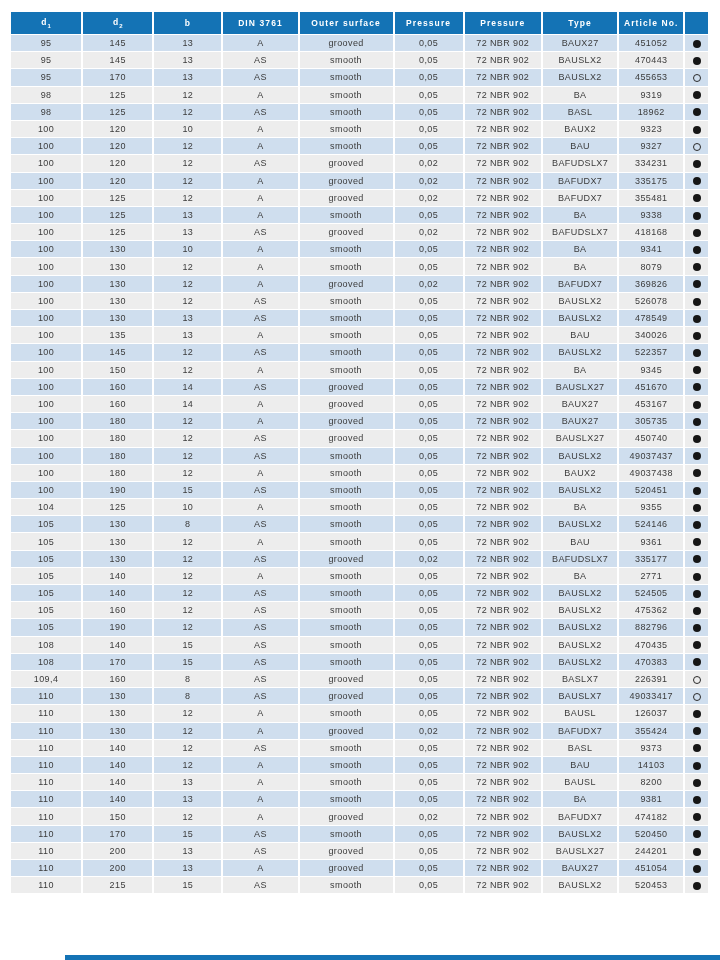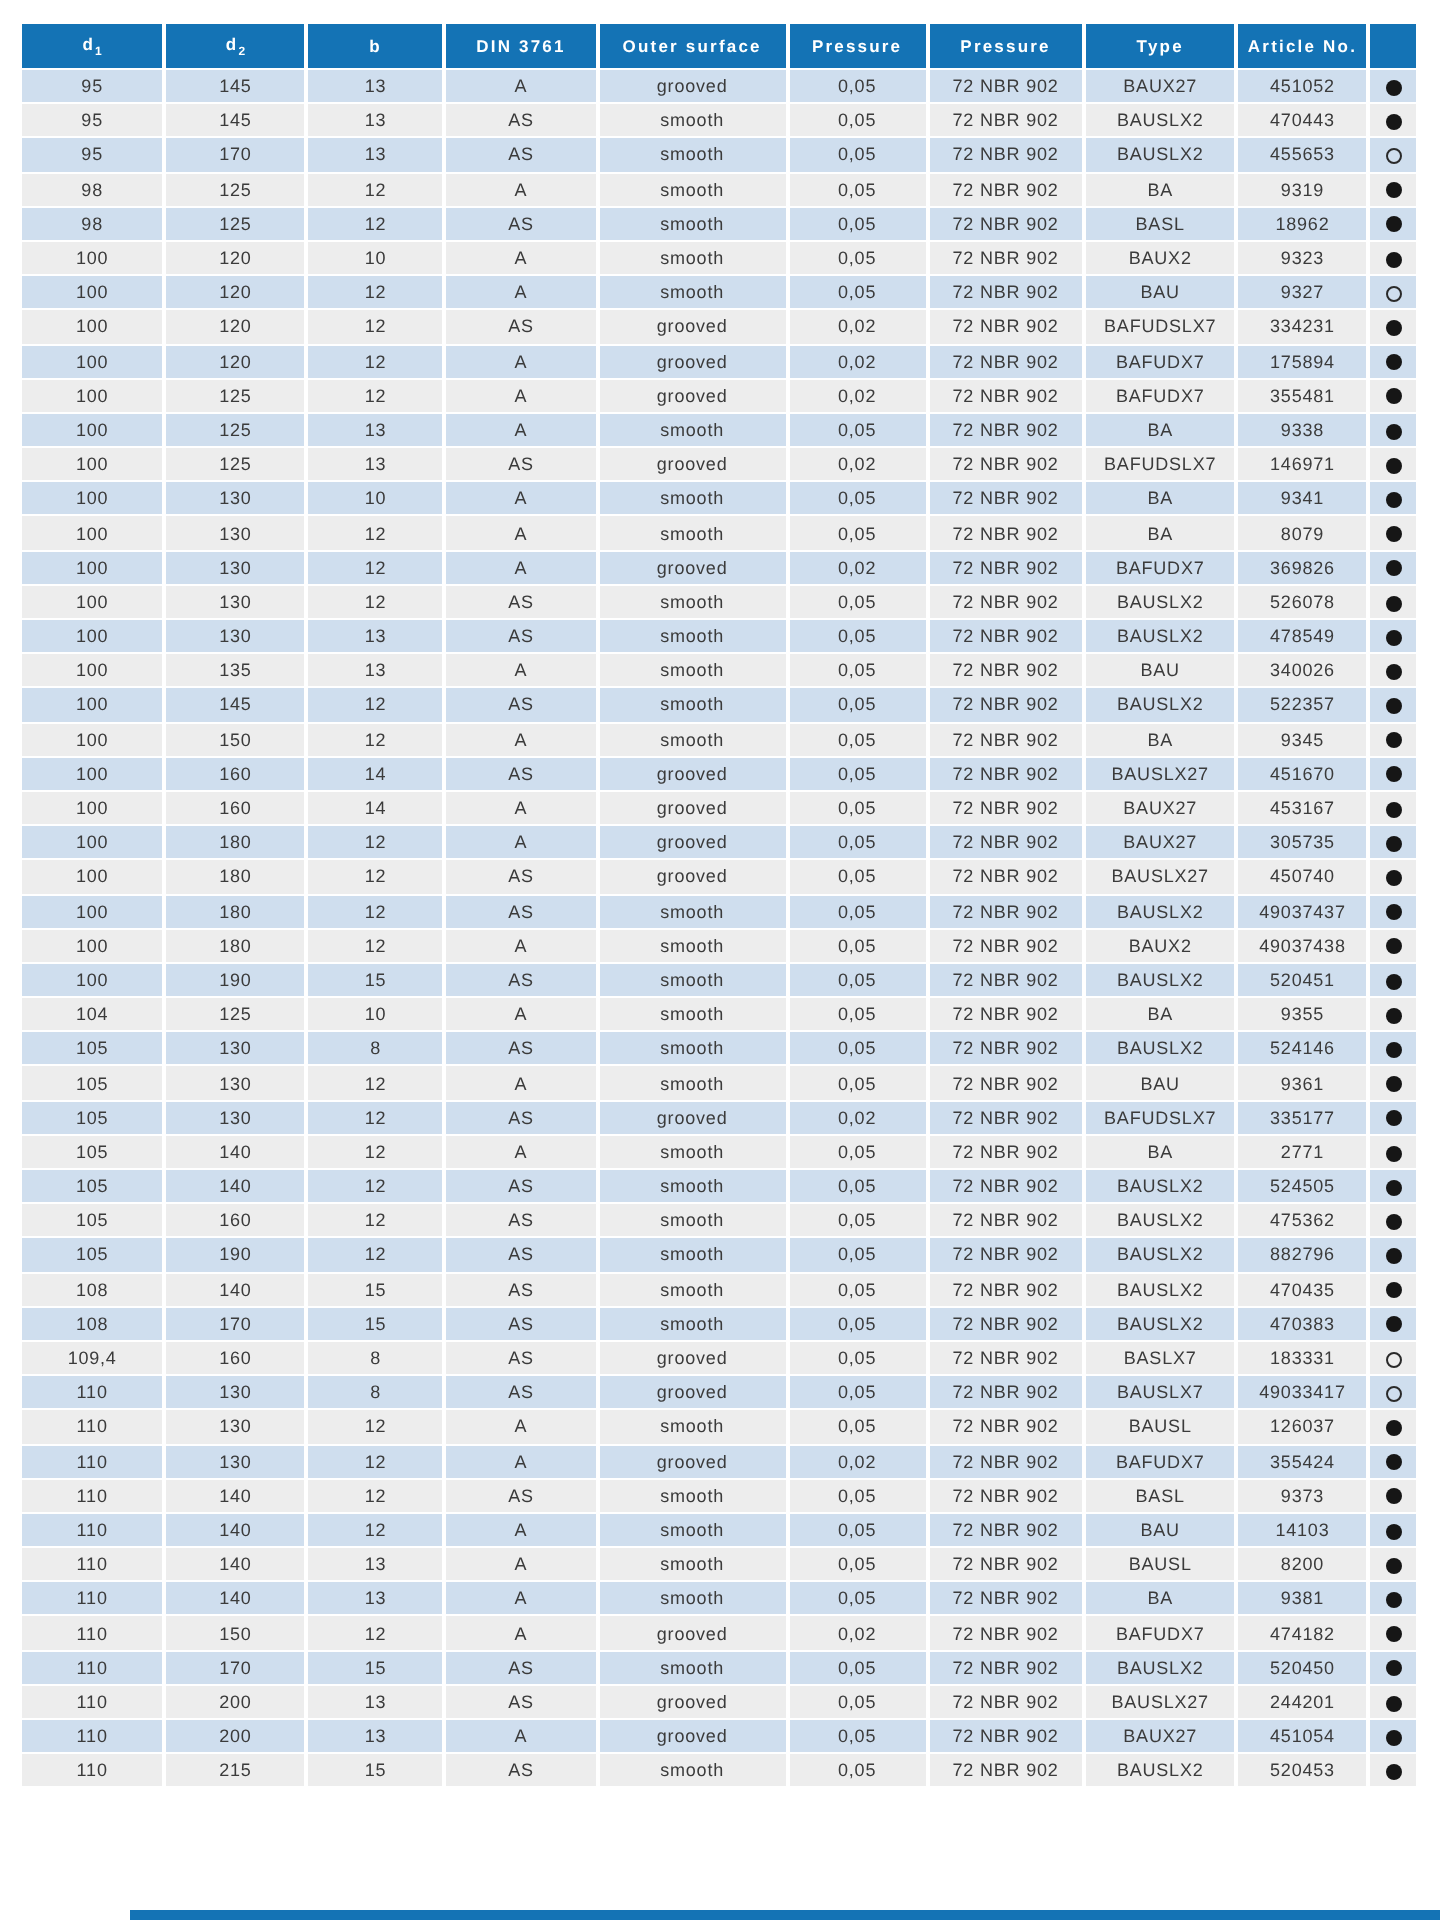--- a/index.html
+++ b/index.html
@@ -205,21 +205,21 @@
         </tr>
         <tr class="blue">
           <td>100</td>
           <td>120</td>
           <td>12</td>
           <td>A</td>
           <td>grooved</td>
           <td>0,02</td>
           <td>72 NBR 902</td>
           <td>BAFUDX7</td>
-          <td>175894</td>
+          <td>335175</td>
           <td><span class="dot filled"></span></td>
         </tr>
         <tr class="gray">
           <td>100</td>
           <td>125</td>
           <td>12</td>
           <td>A</td>
           <td>grooved</td>
           <td>0,02</td>
           <td>72 NBR 902</td>
@@ -241,21 +241,21 @@
         </tr>
         <tr class="gray">
           <td>100</td>
           <td>125</td>
           <td>13</td>
           <td>AS</td>
           <td>grooved</td>
           <td>0,02</td>
           <td>72 NBR 902</td>
           <td>BAFUDSLX7</td>
-          <td>146971</td>
+          <td>418168</td>
           <td><span class="dot filled"></span></td>
         </tr>
         <tr class="blue">
           <td>100</td>
           <td>130</td>
           <td>10</td>
           <td>A</td>
           <td>smooth</td>
           <td>0,05</td>
           <td>72 NBR 902</td>
@@ -553,21 +553,21 @@
         </tr>
         <tr class="gray">
           <td>109,4</td>
           <td>160</td>
           <td>8</td>
           <td>AS</td>
           <td>grooved</td>
           <td>0,05</td>
           <td>72 NBR 902</td>
           <td>BASLX7</td>
-          <td>183331</td>
+          <td>226391</td>
           <td><span class="dot hollow"></span></td>
         </tr>
         <tr class="blue">
           <td>110</td>
           <td>130</td>
           <td>8</td>
           <td>AS</td>
           <td>grooved</td>
           <td>0,05</td>
           <td>72 NBR 902</td>

